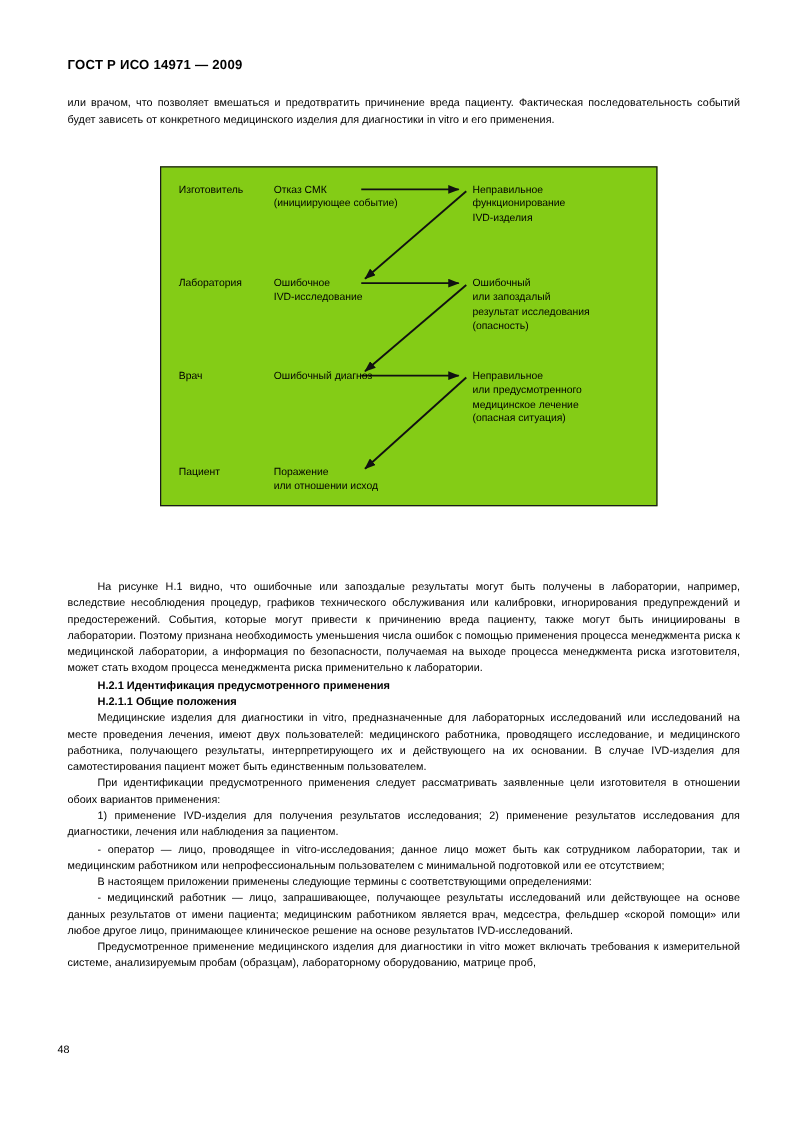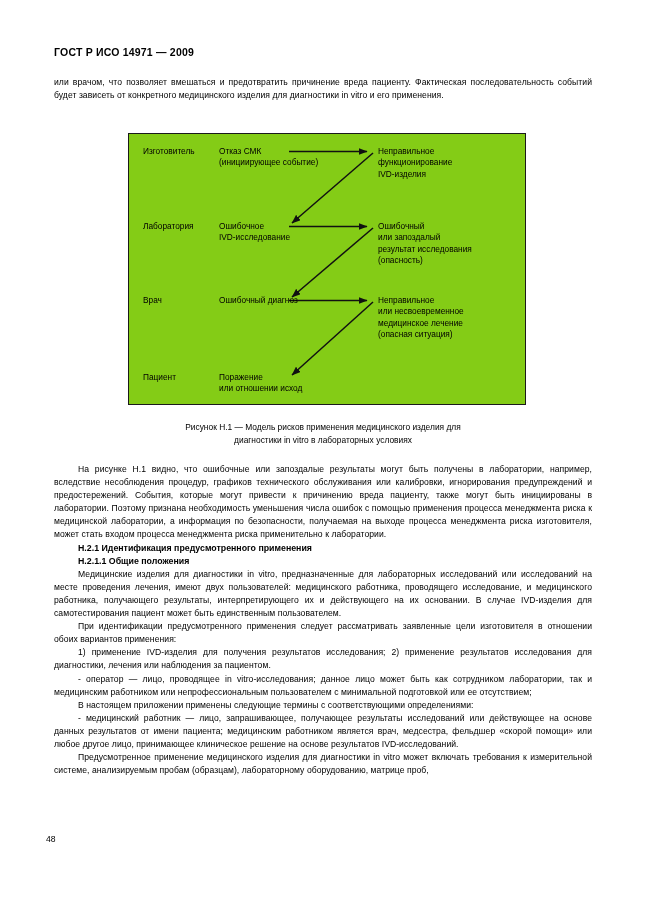--- a/index.html
+++ b/index.html
@@ -155,35 +155,31 @@
       <div class="cause" style="left:90px; top:87px;">Ошибочное</div>
       <div class="cause" style="left:90px; top:98.4px;">IVD-исследование</div>
       <div class="effect" style="left:249px; top:87px;">Ошибочный</div>
       <div class="effect" style="left:249px; top:98.4px;">или запоздалый</div>
       <div class="effect" style="left:249px; top:109.8px;">результат исследования</div>
       <div class="effect" style="left:249px; top:121.2px;">(опасность)</div>
 
       <div class="actor" style="left:14px; top:161px;">Врач</div>
       <div class="cause" style="left:90px; top:161px;">Ошибочный диагноз</div>
       <div class="effect" style="left:249px; top:161px;">Неправильное</div>
-      <div class="effect" style="left:249px; top:172.4px;">или несвоевременное</div>
+      <div class="effect" style="left:249px; top:172.4px;">или предусмотренного</div>
       <div class="effect" style="left:249px; top:183.8px;">медицинское лечение</div>
       <div class="effect" style="left:249px; top:195.2px;">(опасная ситуация)</div>
 
       <div class="actor" style="left:14px; top:238px;">Пациент</div>
       <div class="cause" style="left:90px; top:238px;">Поражение</div>
       <div class="cause" style="left:90px; top:249.4px;">или отношении исход</div>
 
     </div>
   </div>
 
-  <div class="caption">
-    <div>Рисунок Н.1 — Модель рисков применения медицинского изделия для</div>
-    <div>диагностики in vitro в лабораторных условиях</div>
-  </div>
 
   <div class="col" id="flow">
     <p class="body indent">На рисунке Н.1 видно, что ошибочные или запоздалые результаты могут быть получены в лаборатории, например, вследствие несоблюдения процедур, графиков технического обслуживания или калибровки, игнорирования предупреждений и предостережений. События, которые могут привести к причинению вреда пациенту, также могут быть инициированы в лаборатории. Поэтому признана необходимость уменьшения числа ошибок с помощью применения процесса менеджмента риска к медицинской лаборатории, а информация по безопасности, получаемая на выходе процесса менеджмента риска изготовителя, может стать входом процесса менеджмента риска применительно к лаборатории.</p>
     <p class="hdg">Н.2.1 Идентификация предусмотренного применения</p>
     <p class="hdg">Н.2.1.1 Общие положения</p>
     <p class="body indent">Медицинские изделия для диагностики in vitro, предназначенные для лабораторных исследований или исследований на месте проведения лечения, имеют двух пользователей: медицинского работника, проводящего исследование, и медицинского работника, получающего результаты, интерпретирующего их и действующего на их основании. В случае IVD-изделия для самотестирования пациент может быть единственным пользователем.</p>
     <p class="body indent">При идентификации предусмотренного применения следует рассматривать заявленные цели изготовителя в отношении обоих вариантов применения:</p>
     <p class="body indent">1) применение IVD-изделия для получения результатов исследования; 2) применение результатов исследования для диагностики, лечения или наблюдения за пациентом.</p>
     <p class="body indent">- оператор — лицо, проводящее in vitro-исследования; данное лицо может быть как сотрудником лаборатории, так и медицинским работником или непрофессиональным пользователем с минимальной подготовкой или ее отсутствием;</p>
     <p class="body indent">В настоящем приложении применены следующие термины с соответствующими определениями:</p>

